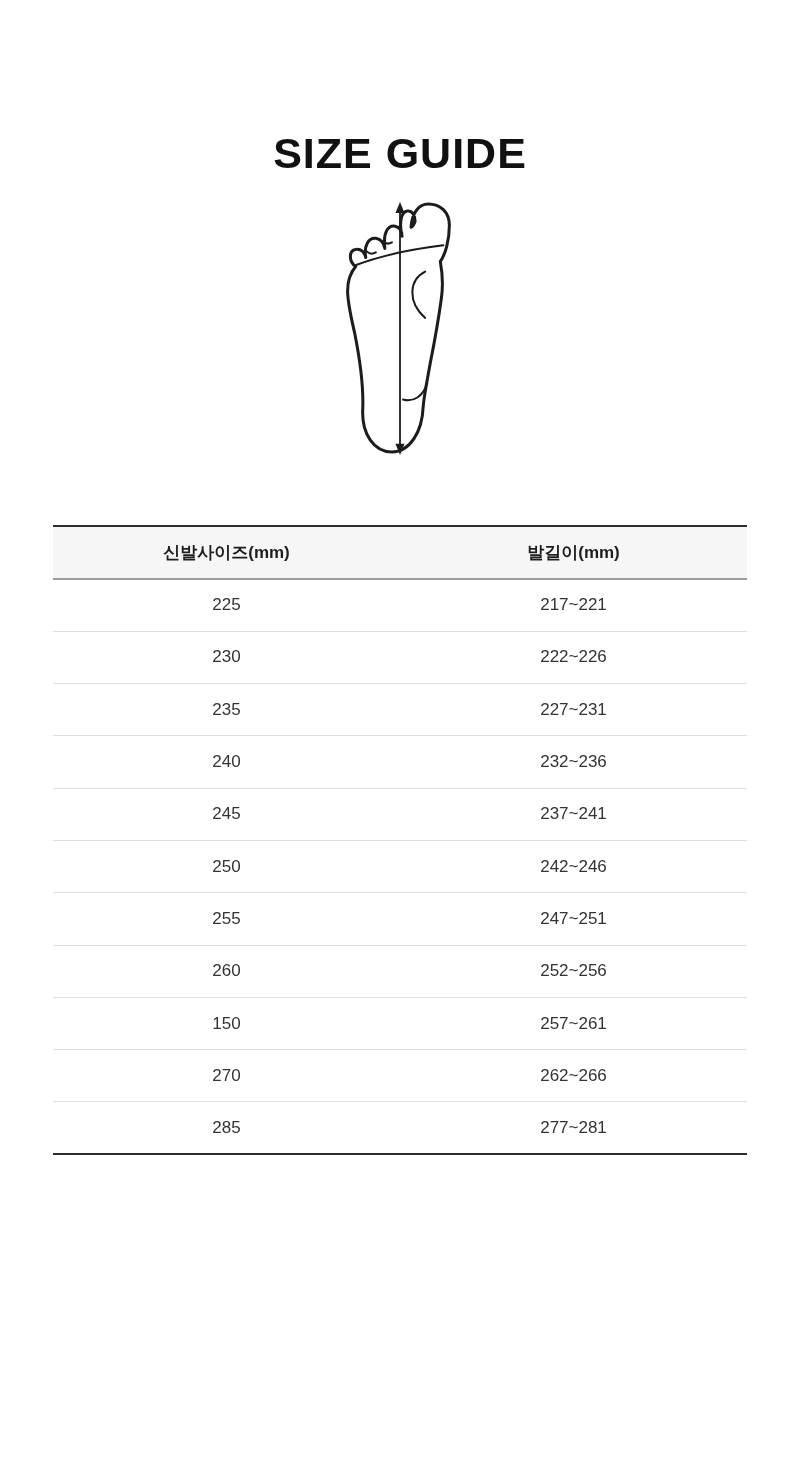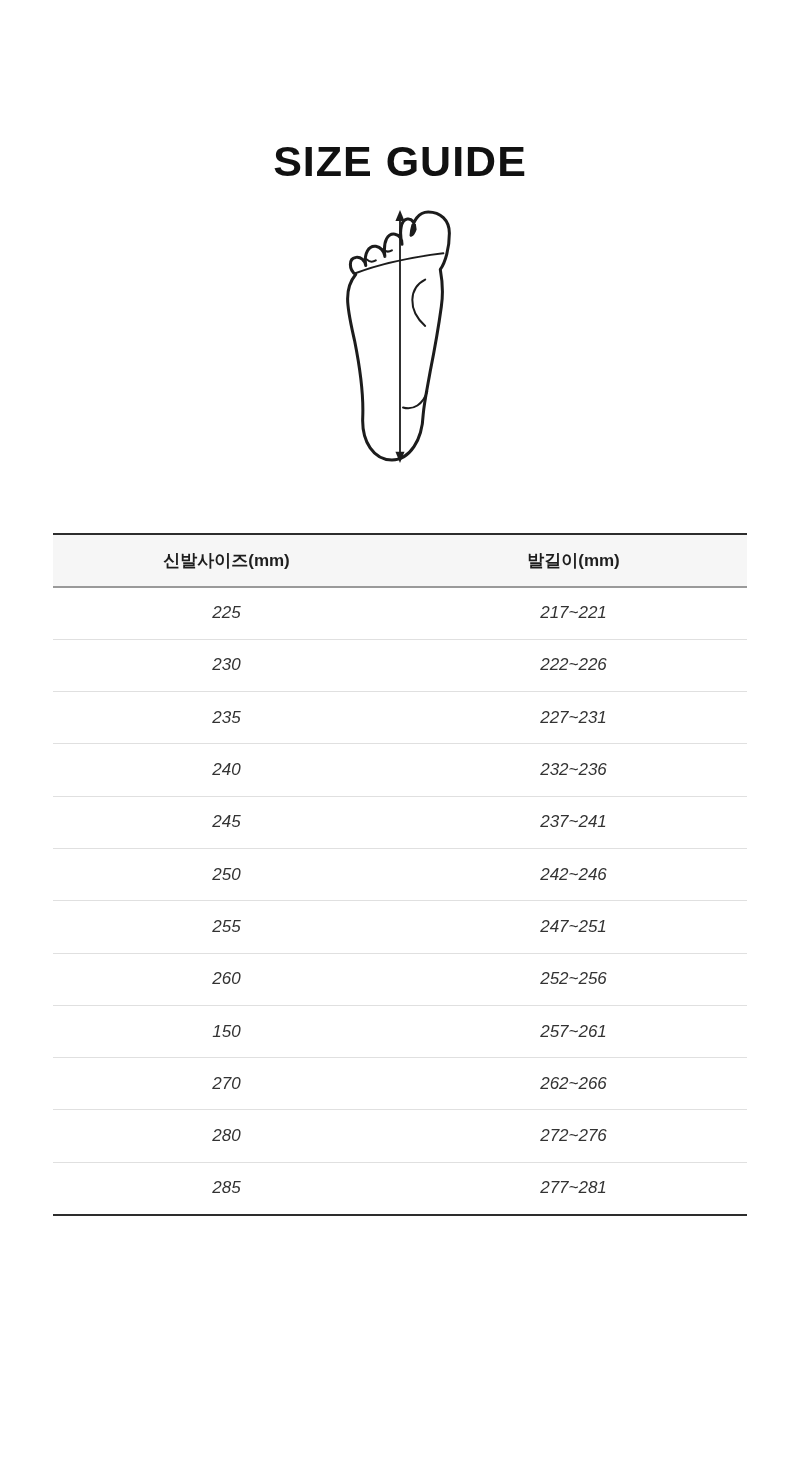--- a/index.html
+++ b/index.html
@@ -16,21 +16,21 @@
   *{box-sizing:border-box;}
   html,body{margin:0;padding:0;}
   body{
     width:800px;height:1460px;
     background:var(--background);
     font-family:"Liberation Sans", sans-serif;
     overflow:hidden;
   }
   .page{width:800px;height:1460px;position:relative;}
   .title{
-    margin:8px;
+    margin:0;
     padding-top:132px;
     text-align:center;
     font-size:43px;
     font-weight:bold;
     letter-spacing:1px;
     line-height:1.0;
     color:var(--title-text);
   }
   .foot-wrap{
     margin-top:24px;
@@ -66,21 +66,20 @@
     vertical-align:middle;
   }
   .size-table tbody td{
     height:52.3px;
     border-bottom:1px solid var(--row-divider);
     font-size:17px;
     font-weight:normal;
     color:var(--cell-text);
     text-align:center;
     vertical-align:middle;
-    font-style:italic;
   }
   .size-table tbody tr:last-child td{
     border-bottom:2px solid var(--border-dark);
   }
 </style>
 </head>
 <body>
 
 <div class="page">
 
@@ -169,23 +168,19 @@
         </tr>
         <tr>
           <td>150</td>
           <td>257~261</td>
         </tr>
         <tr>
           <td>270</td>
           <td>262~266</td>
         </tr>
         <tr>
-          <td>280</td>
-          <td>272~276</td>
-        </tr>
-        <tr>
           <td>285</td>
           <td>277~281</td>
         </tr>
       </tbody>
   </table>
 
 </div>
 
 </body></html>

